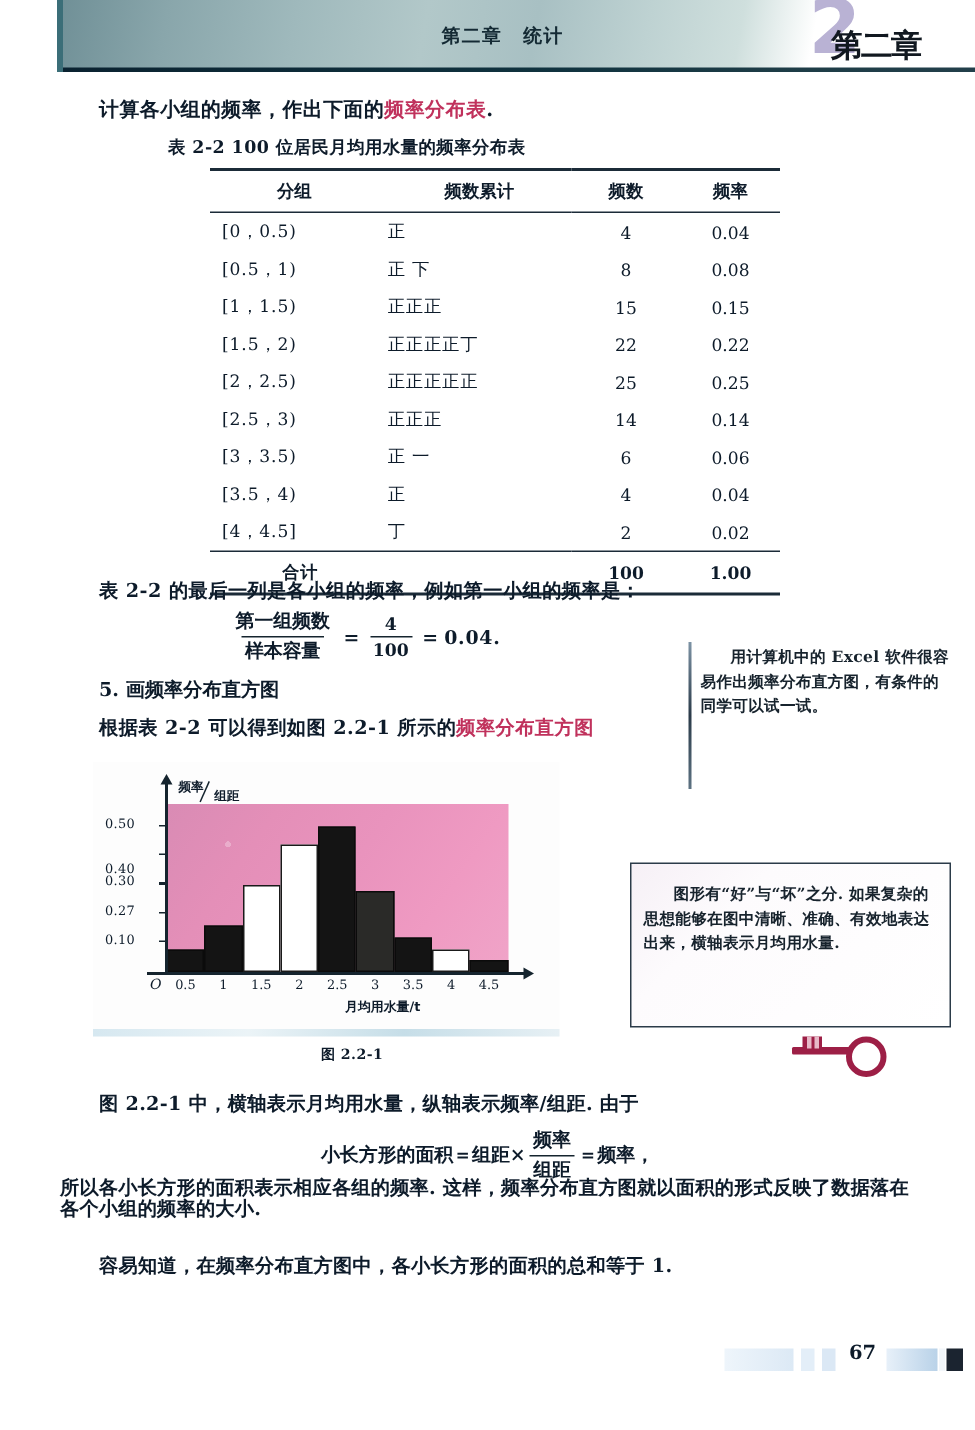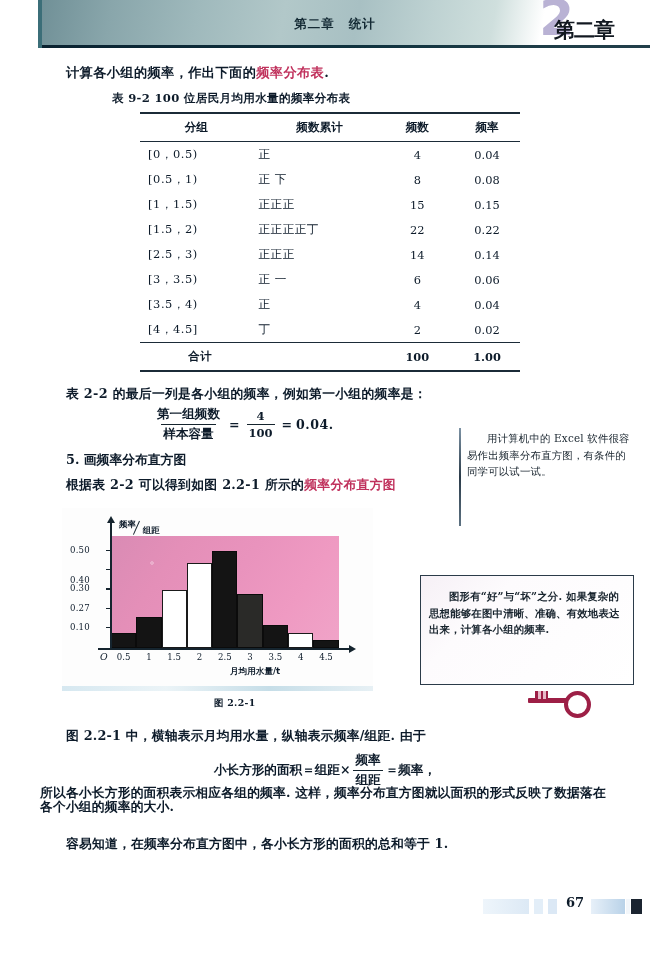--- a/index.html
+++ b/index.html
@@ -221,21 +221,21 @@
     font-size: 9.4px; font-weight: bold;
     letter-spacing: .3px;
     padding-left: 44px;
   }
 
   
   .note1 {
     position: absolute; left: 467px; top: 430px; width: 168px;
     font-size: 10.4px; line-height: 16.5px;
     font-family: "DejaVu Serif", "Liberation Serif", serif;
-    font-weight: normal; color: #17232d;
+    font-weight: bold; color: #17232d;
     text-indent: 20px;
     letter-spacing: .2px;
   }
   .note1-rule {
     position: absolute; left: 459px; top: 428px; width: 2px; height: 98px;
     background: linear-gradient(180deg,#7d93a5,#2b3b49,#5d7282);
   }
   .note2 {
     position: absolute; left: 420px; top: 575px; width: 214px; height: 110px;
     border: 1.3px solid #2b3b49;
@@ -322,21 +322,21 @@
   <div class="chapter-mark">
     <div class="chapter-watermark">2</div>
     <div class="chapter-label">第二章</div>
   </div>
 </div>
 
 <div class="lead">
   <span>计算各小组的频率，作出下面的</span><span class="hl">频率分布表</span><span>.</span>
 </div>
 
-<div class="tbl-title">表 9-2    100 位居民月均用水量的频率分布表</div>
+<div class="tbl-title">表 2-2    100 位居民月均用水量的频率分布表</div>
 
 <table class="freq">
   <thead>
     <tr>
       <th class="col-group">分组</th>
       <th class="col-tally" style="text-align:center;">频数累计</th>
       <th class="col-count">频数</th>
       <th class="col-freq">频率</th>
     </tr>
   </thead>
@@ -357,20 +357,26 @@
       <td class="col-group">[1，1.5)</td>
       <td class="col-tally">正正正</td>
       <td class="col-count">15</td>
       <td class="col-freq">0.15</td>
     </tr>
     <tr>
       <td class="col-group">[1.5，2)</td>
       <td class="col-tally">正正正正丁</td>
       <td class="col-count">22</td>
       <td class="col-freq">0.22</td>
+    </tr>
+    <tr>
+      <td class="col-group">[2，2.5)</td>
+      <td class="col-tally">正正正正正</td>
+      <td class="col-count">25</td>
+      <td class="col-freq">0.25</td>
     </tr>
     <tr>
       <td class="col-group">[2.5，3)</td>
       <td class="col-tally">正正正</td>
       <td class="col-count">14</td>
       <td class="col-freq">0.14</td>
     </tr>
     <tr>
       <td class="col-group">[3，3.5)</td>
       <td class="col-tally">正 一</td>
@@ -472,21 +478,21 @@
   <div class="xlab">月均用水量/t</div>
   <div class="chart-scan-edge"></div>
 </div>
 
 <div class="fig-caption">图 2.2-1</div>
 
 <div class="note1-rule"></div>
 <div class="note1">用计算机中的 Excel 软件很容易作出频率分布直方图，有条件的同学可以试一试。</div>
 
 <div class="note2">
-  <div class="note2-text">图形有“好”与“坏”之分. 如果复杂的思想能够在图中清晰、准确、有效地表达出来，计算各小组的频率.</div>
+  <div class="note2-text">图形有“好”与“坏”之分. 如果复杂的思想能够在图中清晰、准确、有效地表达出来，横轴表示月均用水量.</div>
 </div>
 
 <div class="key-icon">
   <div class="key-shaft"></div>
   <div class="key-teeth"></div>
   <div class="key-ring"></div>
 </div>
 
 <div class="para3">图 2.2-1 中，横轴表示月均用水量，纵轴表示频率/组距. 由于</div>
 

